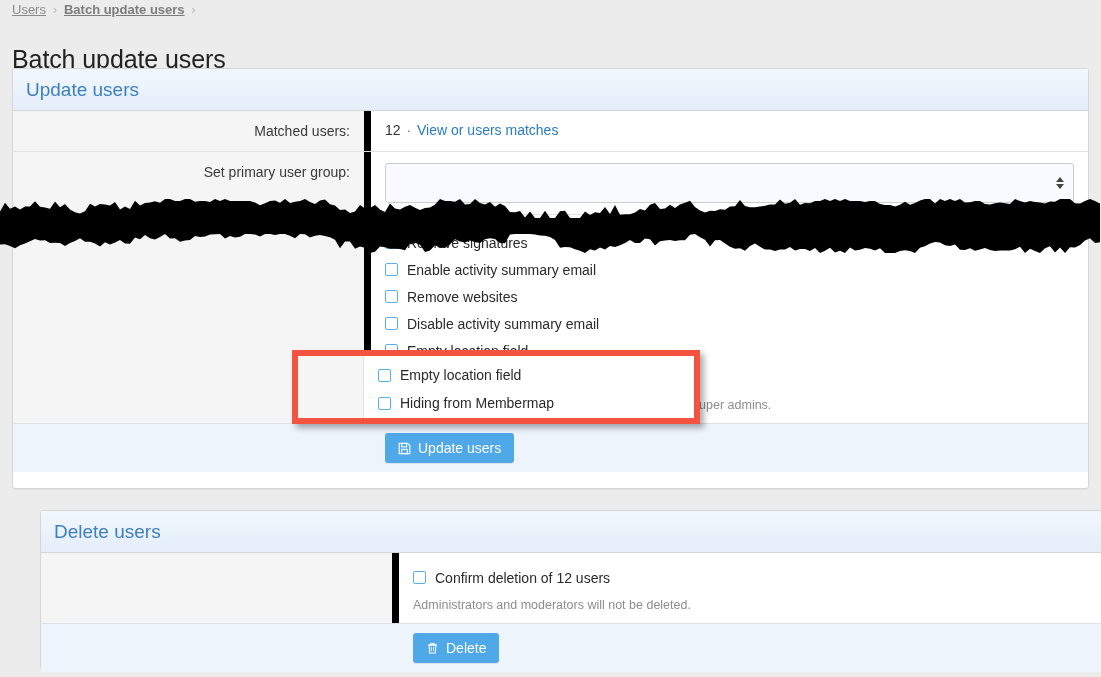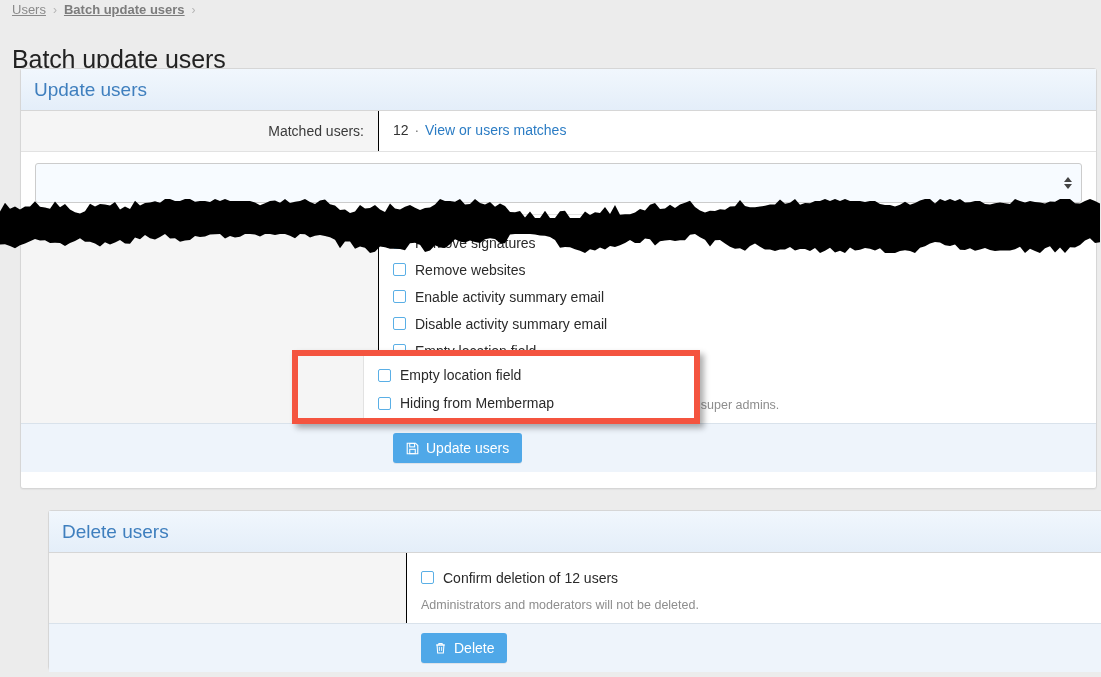--- a/index.html
+++ b/index.html
@@ -28,21 +28,21 @@
   
   .page-title {
     position: absolute; left: 12px; top: 28px;
     font-size: 25px; color: #222; font-weight: normal;
     letter-spacing: -0.1px;
   }
 
   
   .card {
     position: absolute;
-    left: 20px; width: 1077px;
+    left: 12px; width: 1077px;
     background: #fff;
     border: 1px solid #d6d6d6;
     border-radius: 3px;
     box-shadow: 0 1px 1px rgba(0,0,0,0.04);
   }
   #card-update { top: 68px; height: 421px; }
   #card-delete { top: 510px; height: 160px; margin-left: 28px; }
 
   .card-head {
     height: 42px;
@@ -57,21 +57,21 @@
   }
 
   .card-body { background: #fff; }
 
   
   .frow { display: flex; border-bottom: 1px solid #e2e2e2; }
   .frow:last-child { border-bottom: none; }
   .frow .lbl {
     width: 358px; flex: 0 0 358px;
     background: #f5f5f5;
-    border-right: 1px solid #000000;
+    border-right: 7px solid #000000;
     text-align: right;
     padding: 12px 14px 12px 10px;
     font-size: 14px; color: #3a3a3a;
   }
   .frow .ctl {
     flex: 1 1 auto;
     padding: 11px 14px;
     font-size: 14px; color: #333;
     min-width: 0;
   }
@@ -197,20 +197,21 @@
       <div class="frow">
         <div class="lbl">Matched users:</div>
         <div class="ctl">
           <span class="matched-count">12</span>
           <span class="dot-sep">·</span>
           <a class="link" href="#">View or users matches</a>
         </div>
       </div>
 
       <div class="frow">
+        <div class="lbl">Set primary user group:</div>
         <div class="ctl">
           <div class="select-wrap">
             <select class="ui-select">
               <option></option>
             </select>
             <span class="select-arrows">
               <i class="up"></i>
                 <i class="dn"></i>
             </span>
           </div>
@@ -222,26 +223,26 @@
         <div class="ctl">
           <div class="cb-list">
 
             <label class="cb-row">
               <span class="cb"></span>
               <span class="cb-label">Remove signatures</span>
             </label>
 
             <label class="cb-row">
               <span class="cb"></span>
+              <span class="cb-label">Enable activity summary email</span>
+            </label>
+
+            <label class="cb-row">
+              <span class="cb"></span>
               <span class="cb-label">Remove websites</span>
-            </label>
-
-            <label class="cb-row">
-              <span class="cb"></span>
-              <span class="cb-label">Enable activity summary email</span>
             </label>
 
             <label class="cb-row">
               <span class="cb"></span>
               <span class="cb-label">Disable activity summary email</span>
             </label>
 
             <label class="cb-row">
               <span class="cb"></span>
               <span class="cb-label">Empty location field</span>

